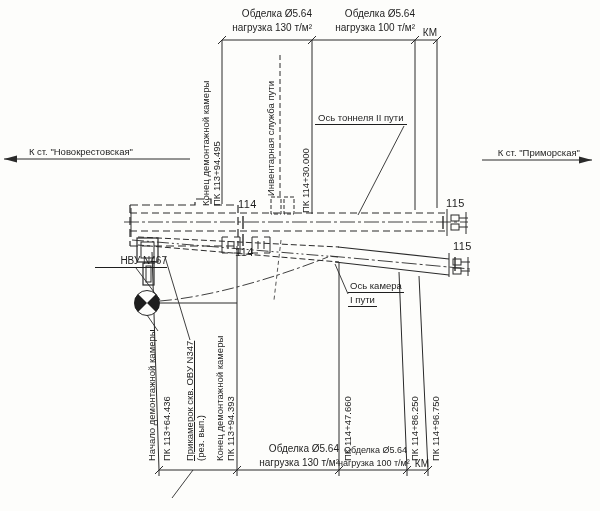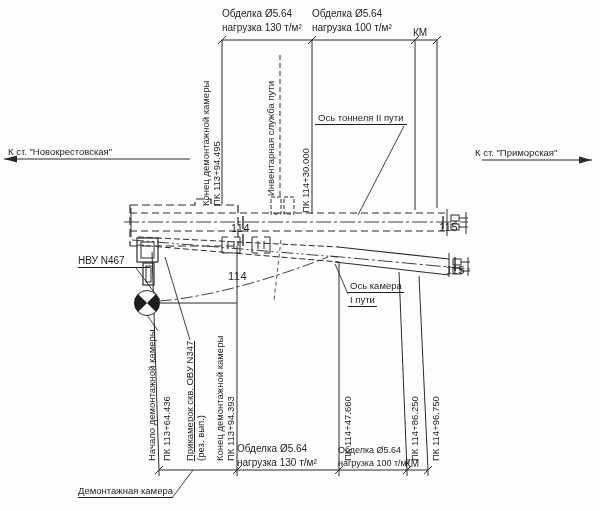--- a/index.html
+++ b/index.html
@@ -2,31 +2,31 @@
 <html><head>
 <meta charset="utf-8">
 <style>
   html,body{margin:0;padding:0;background:#e9e9e9;}
   .stage{
     position:relative;width:600px;height:511px;background:#fdfdfb;
     font-family:"Liberation Sans", sans-serif;color:#1e1e1e;overflow:hidden;
   }
   .stage svg{position:absolute;left:0;top:0;}
   .lbl{position:absolute;white-space:nowrap;font-size:10px;line-height:12px;color:#1e1e1e;}
-  .ctr{text-align:left;}
+  .ctr{text-align:right;}
   .sm{font-size:9px;}
   .xs{font-size:9.5px;}
   .u{border-bottom:1px solid #1e1e1e;}
   .rot{
     position:absolute;transform-origin:0 0;transform:rotate(-90deg);
     font-size:9.5px;line-height:11px;white-space:nowrap;
   }
   .rot span{display:block;}
   .rot .ul{text-decoration:underline;}
-  .pick{font-size:11px;letter-spacing:0.5px;margin-top:24px;}
+  .pick{font-size:11px;letter-spacing:0.5px;}
 </style>
 </head>
 <body>
 
 <div class="stage">
 
   <svg width="600" height="511" viewBox="0 0 600 511">
     <g stroke="#2a2a2a" fill="none" stroke-width="1">
 
       <g>
@@ -199,16 +199,15 @@
 
   <div class="lbl xs u" style="left:315px;top:112px;display:inline-block;padding:0 3px;text-align:right;">Ось тоннеля II пути</div>
   <div class="lbl xs u" style="left:348px;top:280px;display:inline-block;padding:0 2px;">Ось камера</div>
   <div class="lbl xs u" style="left:348px;top:294px;display:inline-block;padding:0 2px;">I пути</div>
 
   <div class="lbl pick ctr" style="left:231px;top:198px;width:26px;">114</div>
   <div class="lbl pick ctr" style="left:228px;top:246px;width:26px;">114</div>
   <div class="lbl pick ctr" style="left:439px;top:197px;width:26px;">115</div>
   <div class="lbl pick ctr" style="left:446px;top:240px;width:26px;">115</div>
 
-  <div class="lbl ctr u" style="left:78px;top:255px;width:72px;">НВУ N467</div>
-  <div class="lbl ctr u xs" style="left:78px;top:485px;width:95px;">Демонтажная камера</div>
+  <div class="lbl ctr u" style="left:95px;top:255px;width:72px;">НВУ N467</div>
 
 </div>
 
 </body></html>

